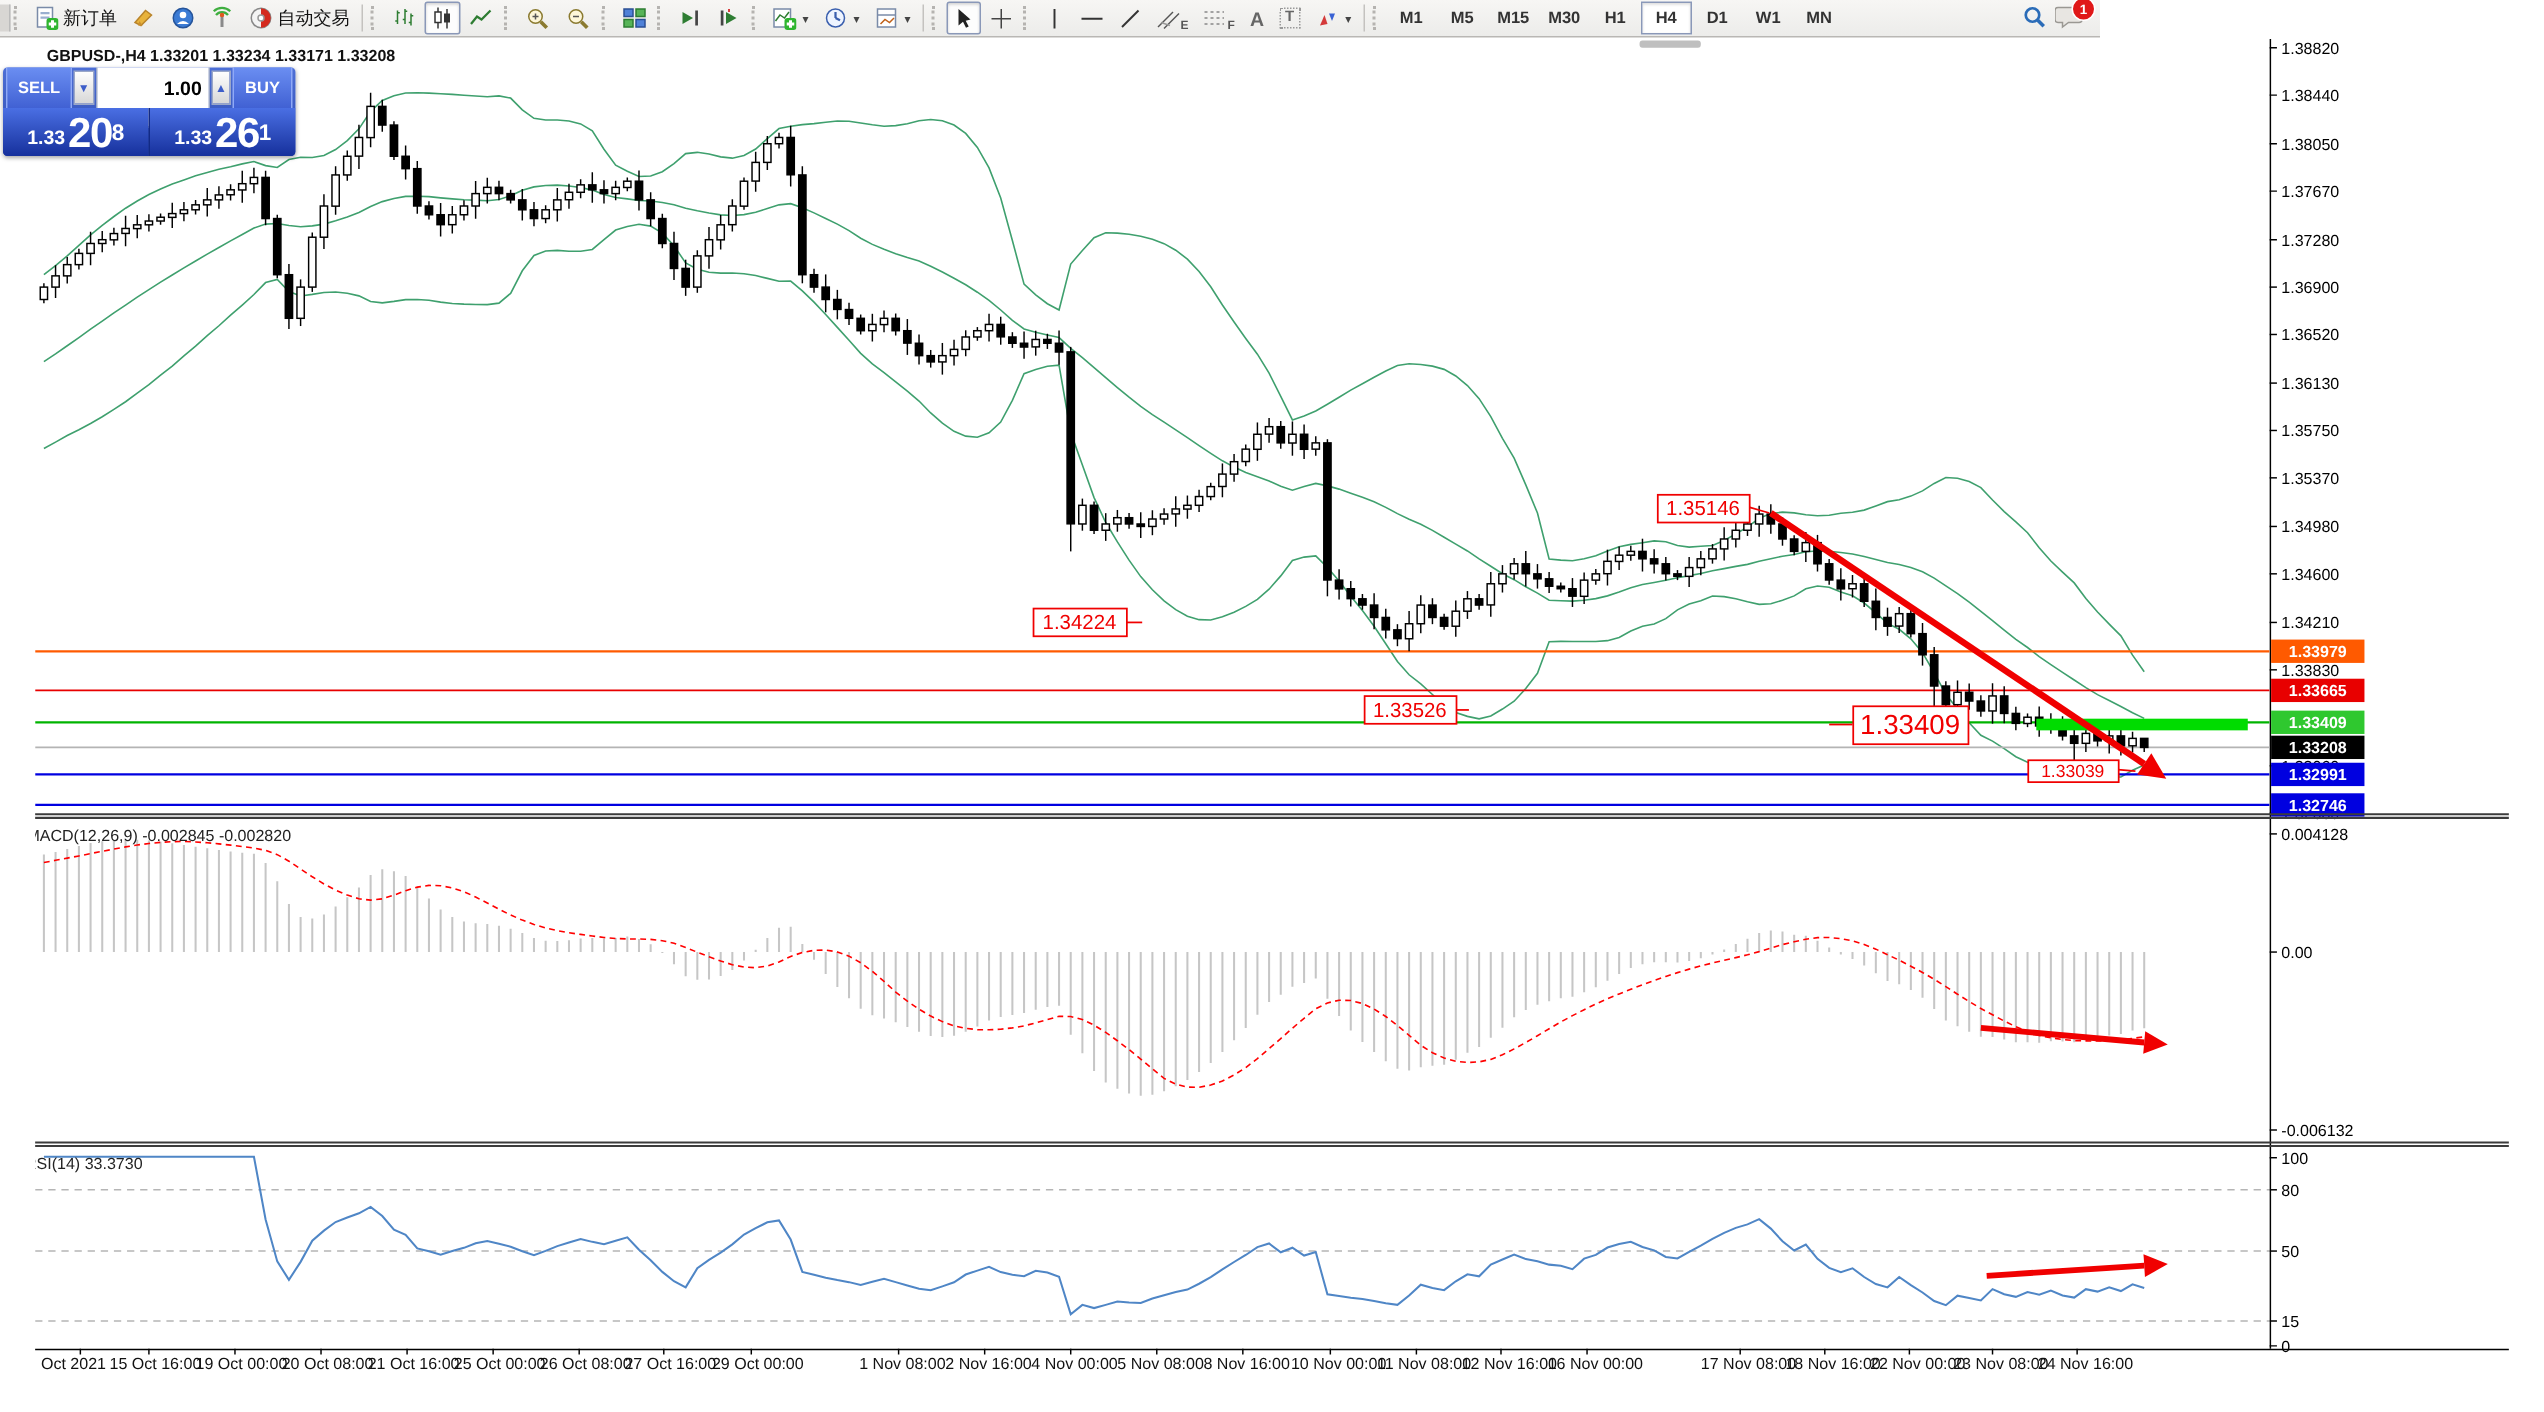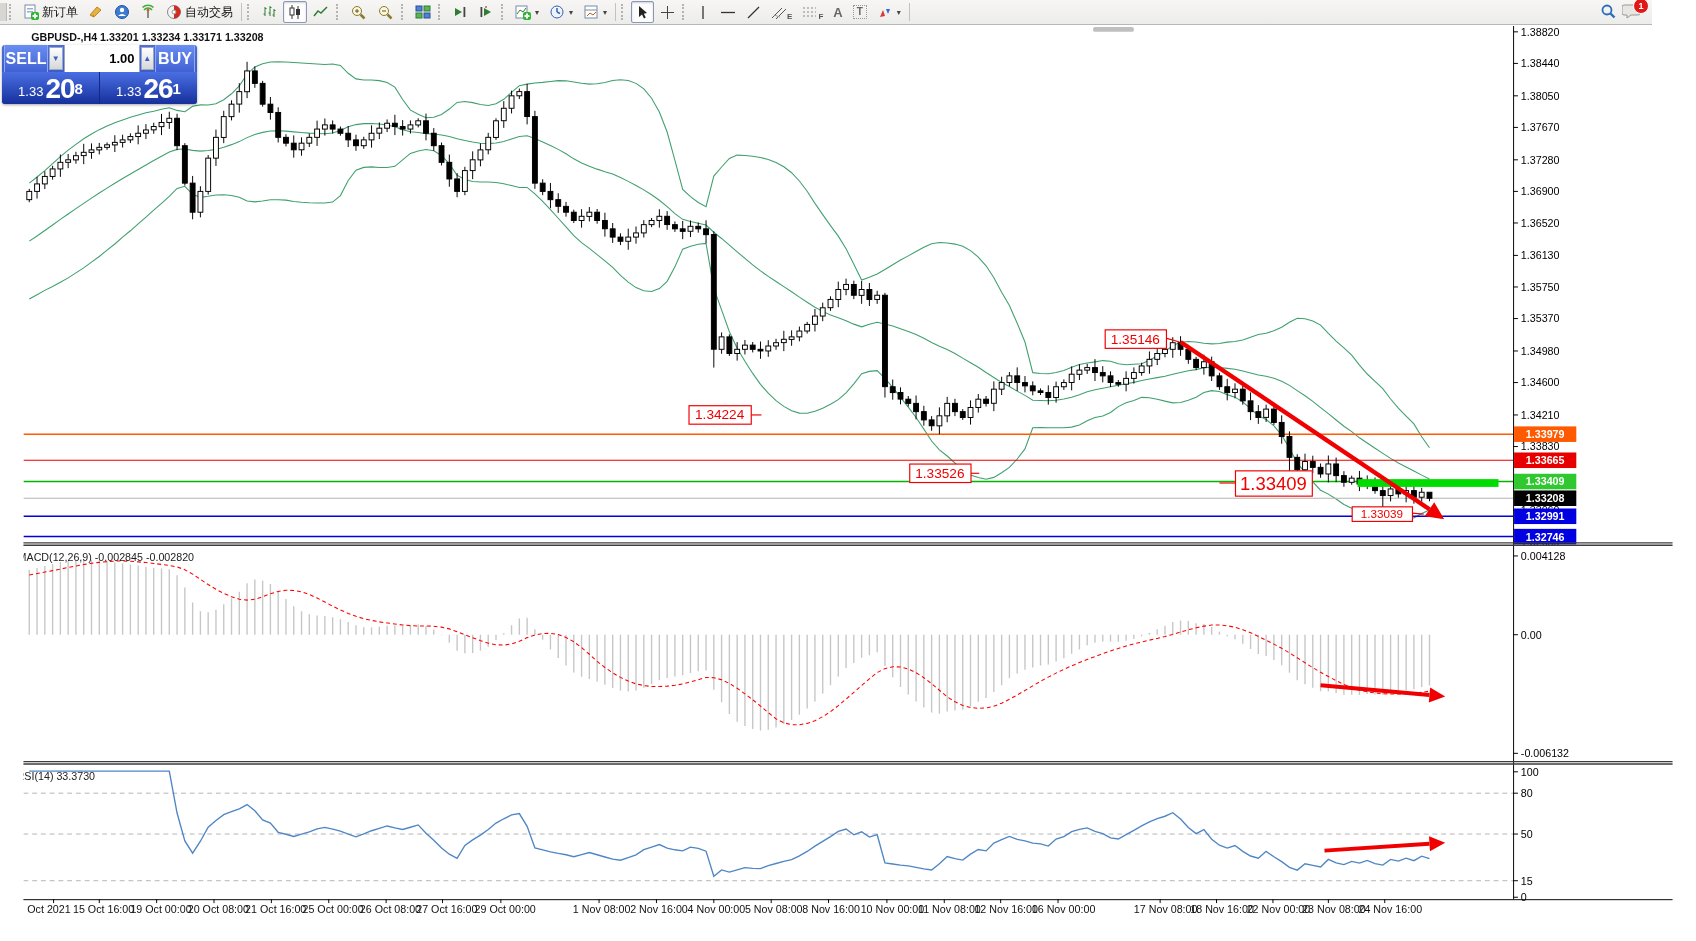--- a/index.html
+++ b/index.html
@@ -1,18 +1,18 @@
 <!DOCTYPE html>
 <html><head>
 <meta charset="utf-8">
 <style>
   html,body{margin:0;padding:0;background:#fff;width:1696px;height:941px;overflow:hidden;
     font-family:"Liberation Sans",sans-serif;-webkit-font-smoothing:antialiased;}
   
-  .toolbar{position:absolute;left:0;top:0;width:1652px;height:24px;background:linear-gradient(#f7f6f4,#ececea);
+  .toolbar{position:absolute;left:0;top:0;width:1400px;height:24px;background:linear-gradient(#f7f6f4,#ececea);
     border-bottom:1px solid #b9b7b4;display:flex;align-items:center;font-size:12px;color:#222;z-index:30;}
   .tb-group{display:flex;align-items:center;height:24px;}
   .tb-handle{width:5px;height:16px;margin:0 2px;border-left:2px dotted #b5b3b0;}
   .tb-sep{width:1px;height:18px;background:#c4c2bf;margin:0 3px;}
   .tb-btn{display:flex;align-items:center;gap:3px;height:20px;padding:0 3px;margin:0 1px;border:1px solid transparent;border-radius:2px;cursor:default;}
   .tb-btn.active{background:#fdfdfd;border:1px solid #8a98b8;box-shadow:inset 0 1px 2px rgba(0,0,0,.18);}
   .tb-btn svg{display:block;}
   .caret{font-size:8px;color:#444;margin-left:1px;}
   .tf-btn{height:20px;min-width:24px;padding:0 4px;margin:0;display:flex;align-items:center;justify-content:center;
     font-size:11px;font-weight:bold;color:#333;border:1px solid transparent;}
@@ -21,31 +21,31 @@
   .tb-spacer{flex:1;}
   .chat-wrap{position:relative;margin-right:10px;}
   .badge{position:absolute;top:-4px;right:-7px;width:14px;height:14px;border-radius:50%;background:#e01818;
     color:#fff;font-size:9px;font-weight:bold;display:flex;align-items:center;justify-content:center;border:1px solid #fff;}
   .letter-ic{font-size:11px;font-weight:bold;color:#555;}
   
   .trade-panel{position:absolute;left:2px;top:45px;width:195px;z-index:20;border-radius:3px;
     box-shadow:0 1px 3px rgba(0,0,0,.35);overflow:hidden;background:linear-gradient(#4d6fd6,#2c49ae);}
   .tp-row1{display:flex;align-items:center;height:25px;padding:1px 2px;gap:1px;}
   .tp-btn{flex:0 0 auto;width:44px;height:35px;border:1px solid #8fa9f7;border-radius:2px;
-    background:linear-gradient(#6f93f5,#3c5cd0);color:#fff;font-size:16px;font-weight:bold;
+    background:linear-gradient(#6f93f5,#3c5cd0);color:#fff;font-size:11px;font-weight:bold;
     display:flex;align-items:center;justify-content:center;cursor:pointer;}
   .tp-step{width:17px;height:21px;background:linear-gradient(#fefefe,#d7d7d7);border:1px solid #9aa7c8;
     color:#3d5dc9;font-size:8px;display:flex;align-items:center;justify-content:center;cursor:pointer;}
   .tp-input{width:66px;height:19px;border:1px solid #9aa7c8;background:#fff;color:#000;
     font-size:13px;font-weight:bold;text-align:right;padding:16px 4px;font-family:"Liberation Sans",sans-serif;}
   .tp-row2{display:flex;height:32px;}
   .tp-price{flex:1;display:flex;align-items:flex-end;justify-content:center;color:#fff;
     background:linear-gradient(#4a6fe3,#16309c);padding-bottom:2px;cursor:pointer;}
   .tp-price.left{border-right:1px solid #122a86;}
-  .tp-price .small{font-size:13px;font-weight:normal;margin-right:2px;line-height:20px;}
+  .tp-price .small{font-size:13px;font-weight:bold;margin-right:2px;line-height:20px;}
   .tp-price .big{font-size:28px;font-weight:bold;line-height:26px;letter-spacing:-1px;}
   .tp-price .sup{font-size:15px;font-weight:bold;line-height:34px;align-self:flex-start;}
   svg text{font-family:"Liberation Sans",sans-serif;}
 </style>
 </head>
 <body>
 
 <div class="toolbar">
   <div class="tb-group">
     <div style="width:6px;height:18px;background:#d8d6d3;border-right:1px solid #bbb;"></div>
@@ -253,20 +253,32 @@
       </div>
     <div class="tb-btn">
         <svg width="16" height="15">
           <path d="M3 12 L6 5 L8 11 Z" fill="#d43a3a"></path>
           <path d="M9 4 L13 4 L11 9 Z" fill="#3a62d4"></path>
         </svg>
         <span class="caret">▾</span>
       </div>
   </div>
   <div class="tb-sep"></div>
+  <div class="tb-group" id="tf-group">
+    <div class="tb-handle"></div>
+  <div class="tf-btn">M1</div>
+      <div class="tf-btn">M5</div>
+      <div class="tf-btn">M15</div>
+      <div class="tf-btn">M30</div>
+      <div class="tf-btn">H1</div>
+      <div class="tf-btn active">H4</div>
+      <div class="tf-btn">D1</div>
+      <div class="tf-btn">W1</div>
+      <div class="tf-btn">MN</div>
+    </div>
   <div class="tb-spacer"></div>
   <div class="tb-group">
     <div class="tb-btn">
         <svg width="18" height="18">
           <circle cx="8" cy="7" r="4.5" fill="none" stroke="#2b6cb8" stroke-width="1.8"></circle>
           <line x1="11.5" y1="10.5" x2="15.5" y2="14.5" stroke="#2b6cb8" stroke-width="2.4"></line>
         </svg>
       </div>
     <div class="chat-wrap">
       <svg width="20" height="18">

